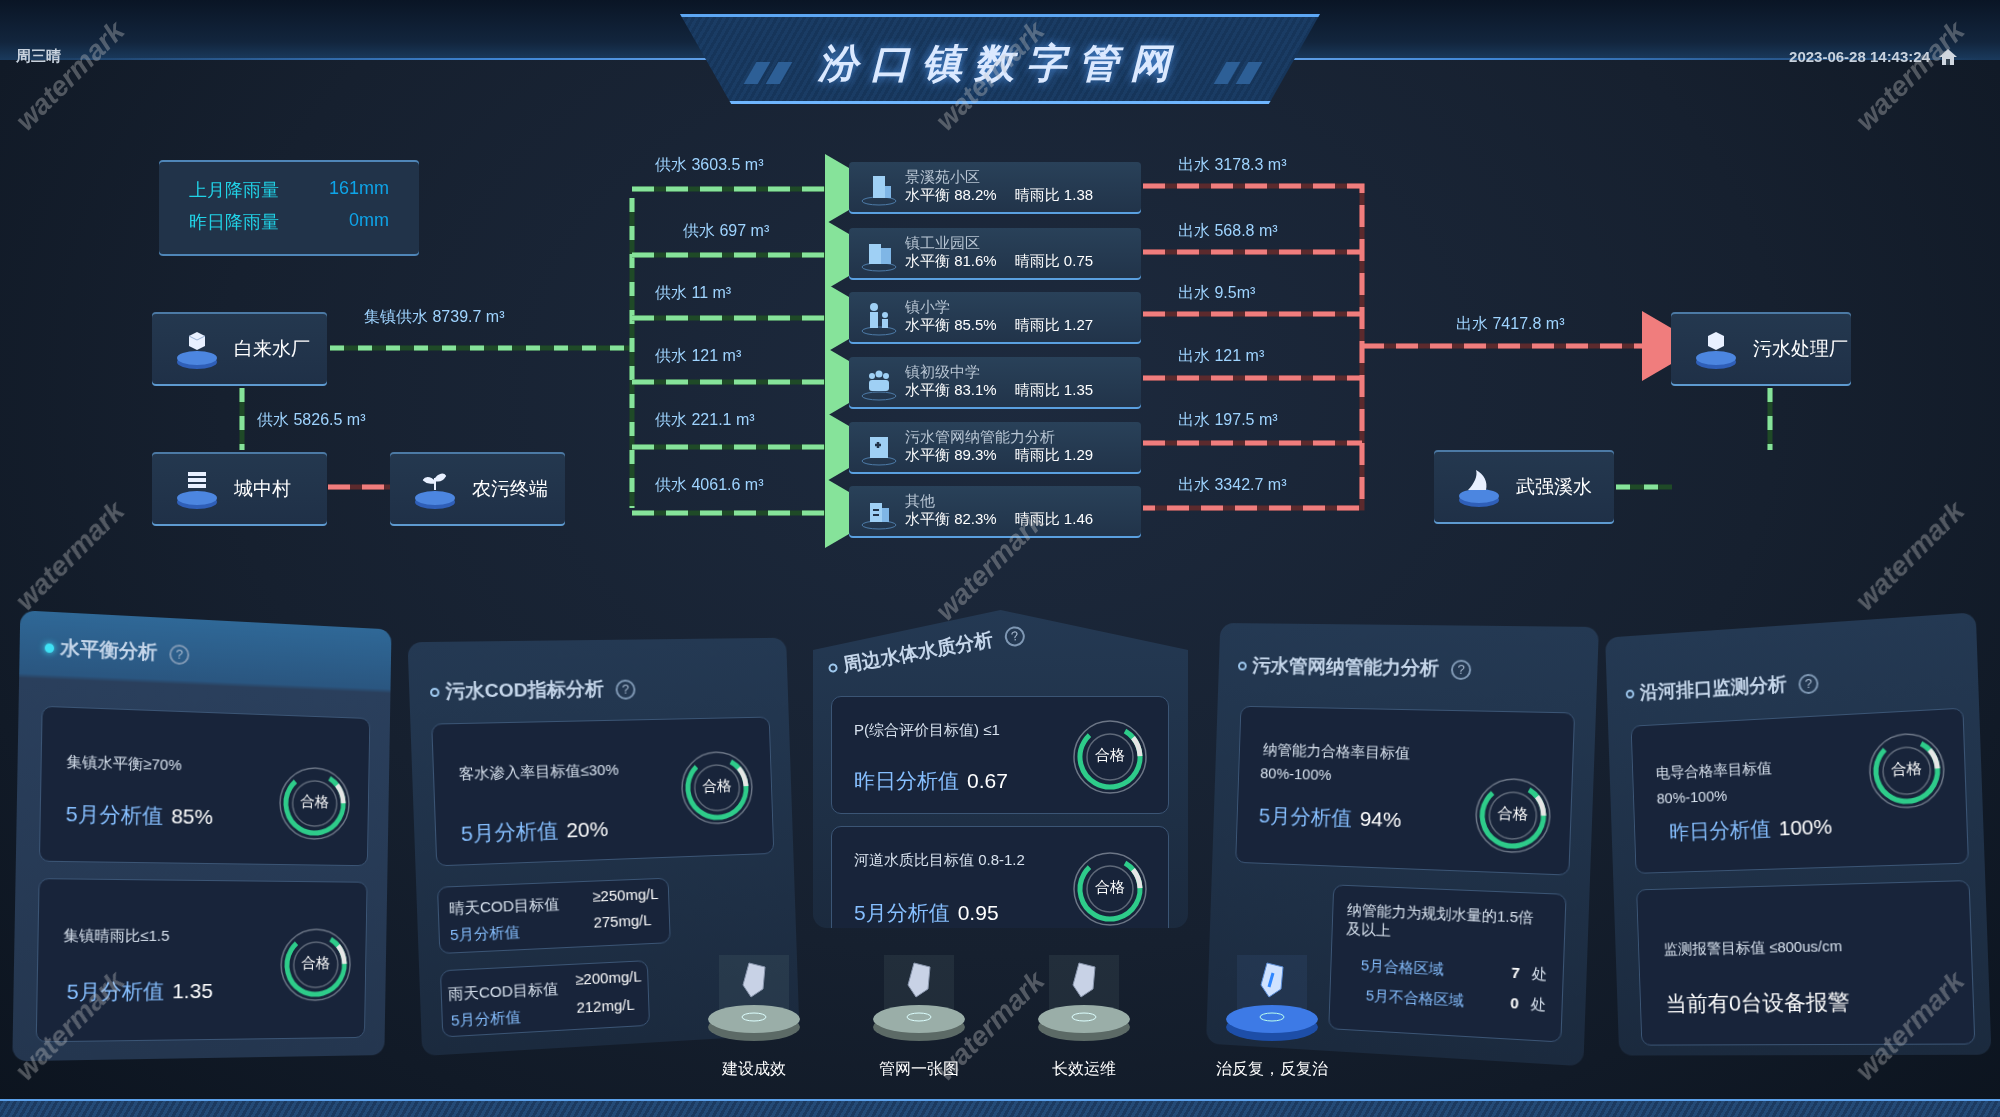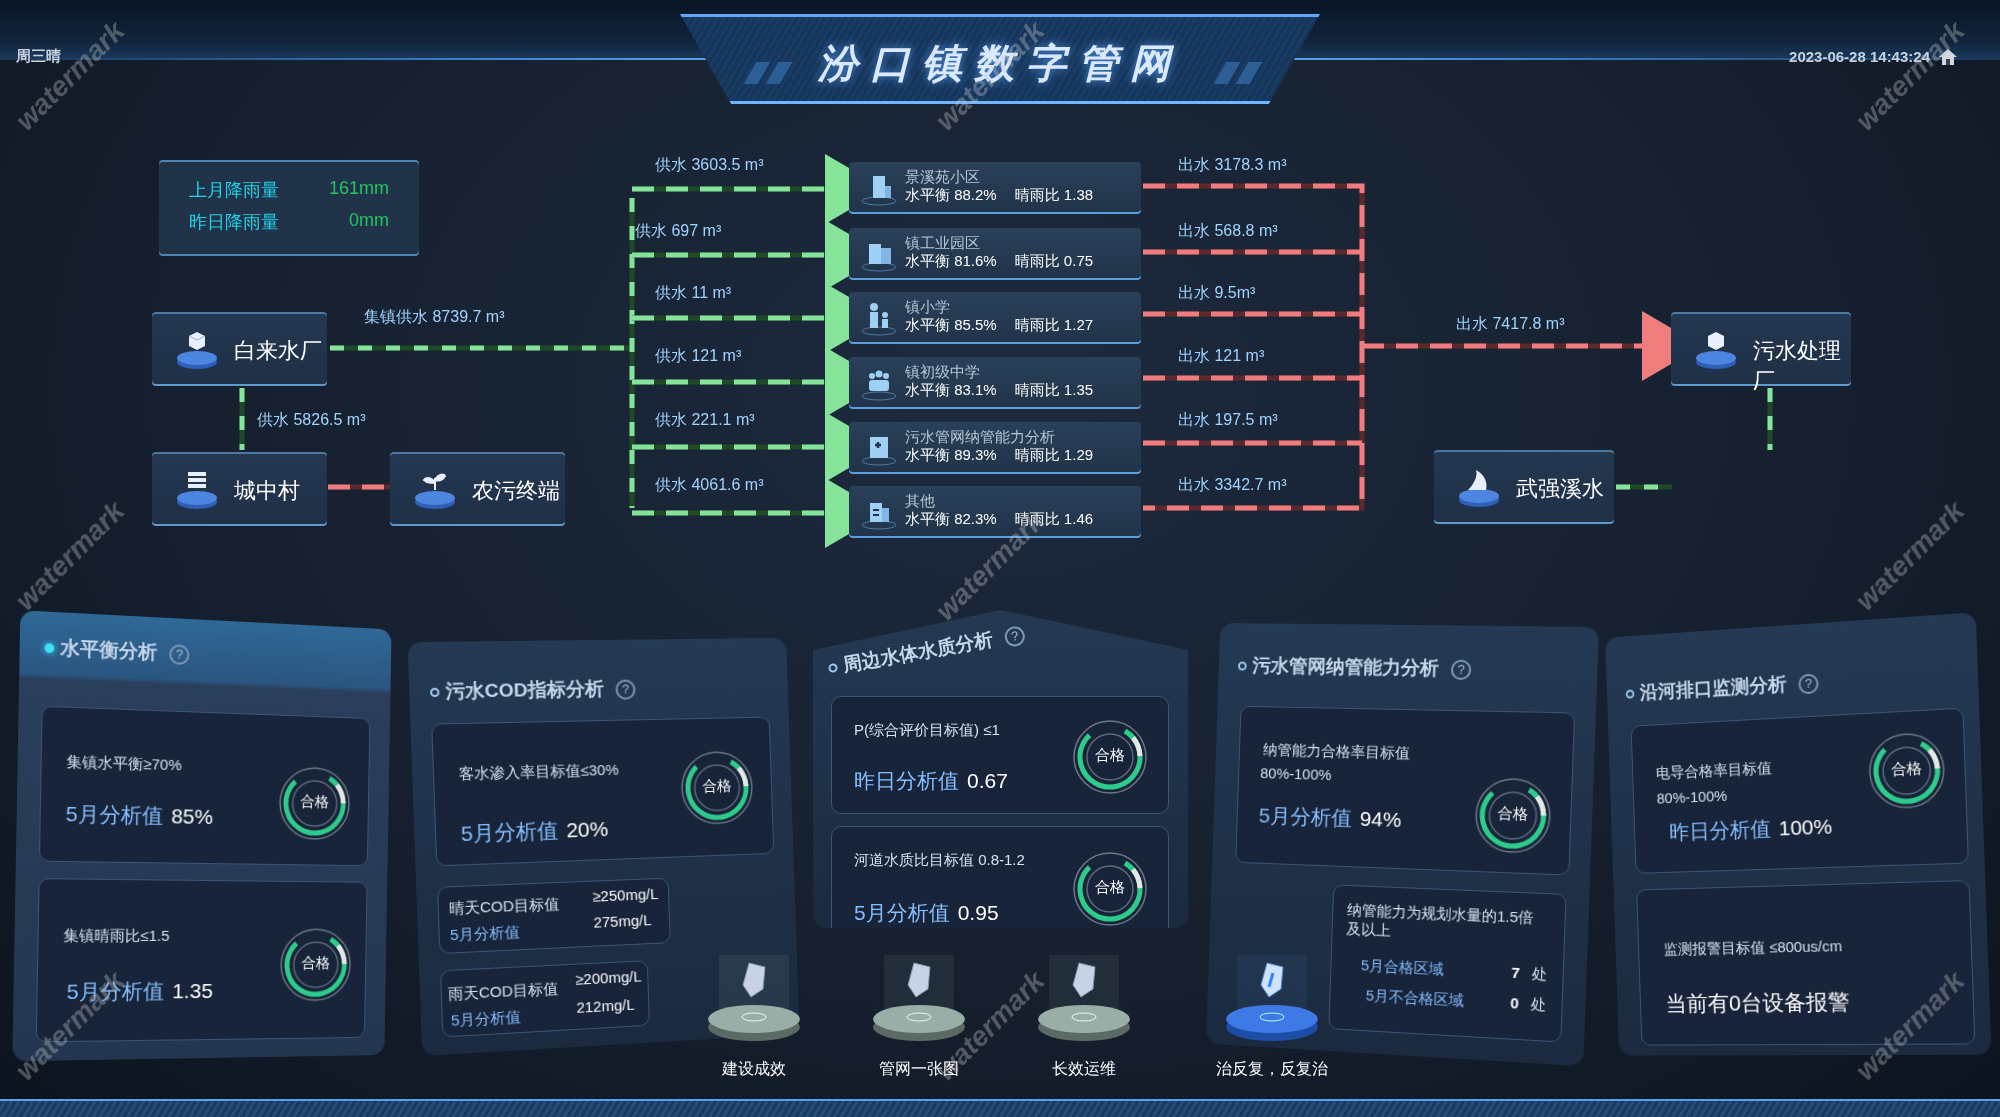--- a/index.html
+++ b/index.html
@@ -12,25 +12,25 @@
 .title-plate:before{content:"";position:absolute;left:0;right:0;top:0;height:3px;background:#5da7f4}
 .title{position:absolute;left:0;right:0;top:22px;text-align:center;font-size:40px;font-weight:bold;font-style:italic;letter-spacing:12px;color:#dbe9ff;text-shadow:0 0 10px #4d8fe0}
 .slash{position:absolute;top:48px;width:14px;height:22px;background:#2d5f96;transform:skewX(-30deg)}
 .top-left{position:absolute;left:16px;top:47px;font-size:15px;font-weight:bold;color:#c8d2de}
 .top-right{position:absolute;right:70px;top:48px;font-size:15px;font-weight:bold;color:#c8d2de}
 .home-icon{position:absolute;right:42px;top:47px;width:20px;height:20px}
 
 .rainbox{position:absolute;left:159px;top:160px;width:260px;height:96px;background:#213349;border-radius:4px;box-shadow:inset 0 2px 0 #4f86b8,inset 0 -2px 0 #4f86b8}
 .rain-row{position:absolute;left:30px;width:200px;font-size:18px}
 .rain-row .k{color:#21d2e6}
-.rain-row .v{position:absolute;right:0;color:#22c55e}
+.rain-row .v{position:absolute;right:0;color:#0ea5e9}
 
 .node{position:absolute;height:74px;background:linear-gradient(180deg,#24384f,#1f3047);border-radius:4px;box-shadow:inset 0 2px 0 #4c7aa5,inset 0 -2px 0 #5e9ad0}
 .node .ico{position:absolute;left:20px;top:12px;width:50px;height:50px}
-.node .lbl{position:absolute;left:82px;top:24px;font-size:22px;color:#fff}
+.node .lbl{position:absolute;left:82px;top:24px;font-size:19px;color:#fff}
 
 .flow{position:absolute;font-size:16px;color:#9fd4ff;white-space:nowrap}
 
 .ccard{position:absolute;left:849px;width:292px;height:52px;background:linear-gradient(180deg,#294159,#213349);border-radius:4px;box-shadow:inset 0 -2px 0 #5aa0e0}
 .ccard .ico{position:absolute;left:10px;top:6px;width:40px;height:40px}
 .ccard .nm{position:absolute;left:56px;top:6px;font-size:15px;color:#b9c6d4}
 .ccard .st{position:absolute;left:56px;top:24px;font-size:15px;color:#fff;white-space:nowrap}
 .ccard .st span{margin-right:18px}
 
 .panel{position:absolute;background:linear-gradient(180deg,#243953,#1b2a3e);border-radius:14px}
@@ -137,21 +137,21 @@
         </g>
       <path d="M1362 346 H1652" stroke="#f07d7d" stroke-dasharray="22 12" marker-end="url(#ar)"></path>
     </g>
   </svg>
 
   <div class="flow" style="left:364px;top:307px">集镇供水 8739.7 m³</div>
   <div class="flow" style="left:257px;top:410px">供水 5826.5 m³</div>
   <div class="flow" style="left:1456px;top:314px">出水 7417.8 m³</div>
 
   <div class="flow" style="left:655px;top:155px">供水 3603.5 m³</div>
-  <div class="flow" style="left:635px;top:221px">供水 697 m³</div>
+  <div class="flow" style="left:683px;top:221px">供水 697 m³</div>
   <div class="flow" style="left:655px;top:283px">供水 11 m³</div>
   <div class="flow" style="left:655px;top:346px">供水 121 m³</div>
   <div class="flow" style="left:655px;top:410px">供水 221.1 m³</div>
   <div class="flow" style="left:655px;top:475px">供水 4061.6 m³</div>
 
   <div class="flow" style="left:1178px;top:155px">出水 3178.3 m³</div>
   <div class="flow" style="left:1178px;top:221px">出水 568.8 m³</div>
   <div class="flow" style="left:1178px;top:283px">出水 9.5m³</div>
   <div class="flow" style="left:1178px;top:346px">出水 121 m³</div>
   <div class="flow" style="left:1178px;top:410px">出水 197.5 m³</div>

